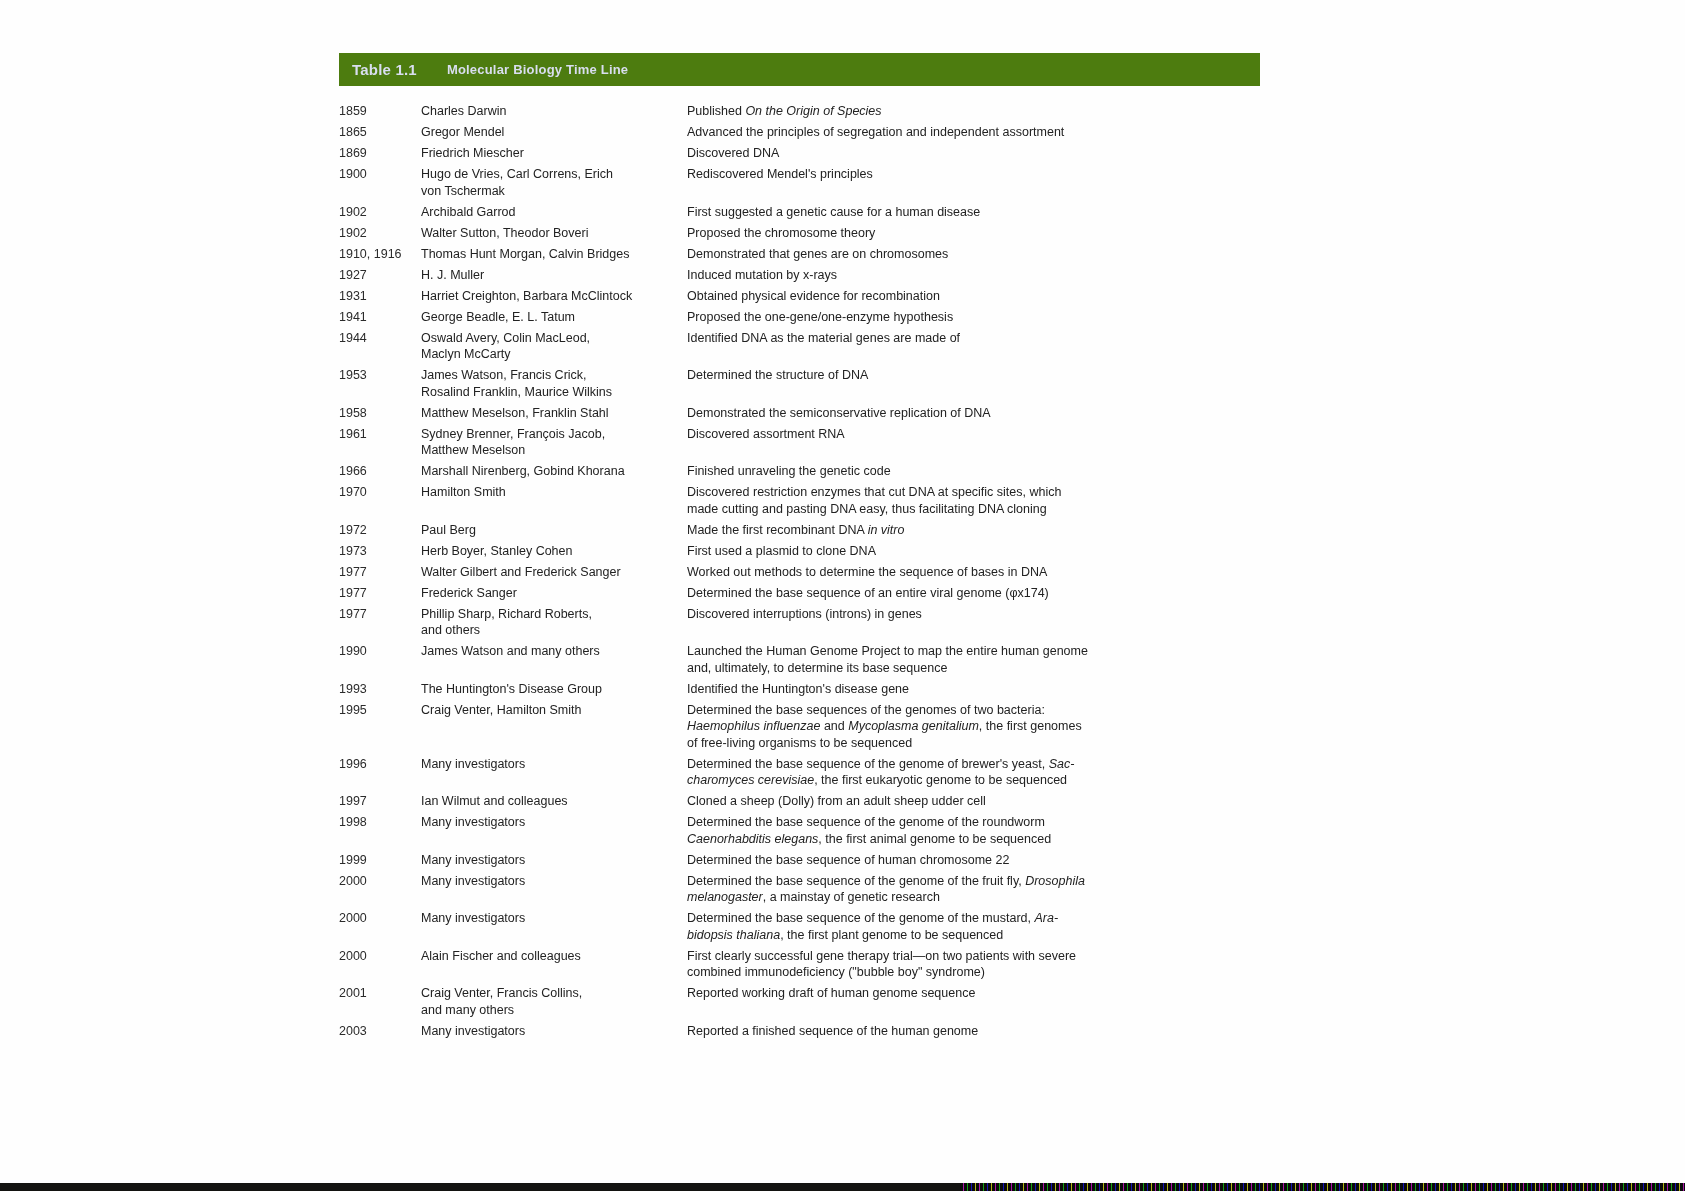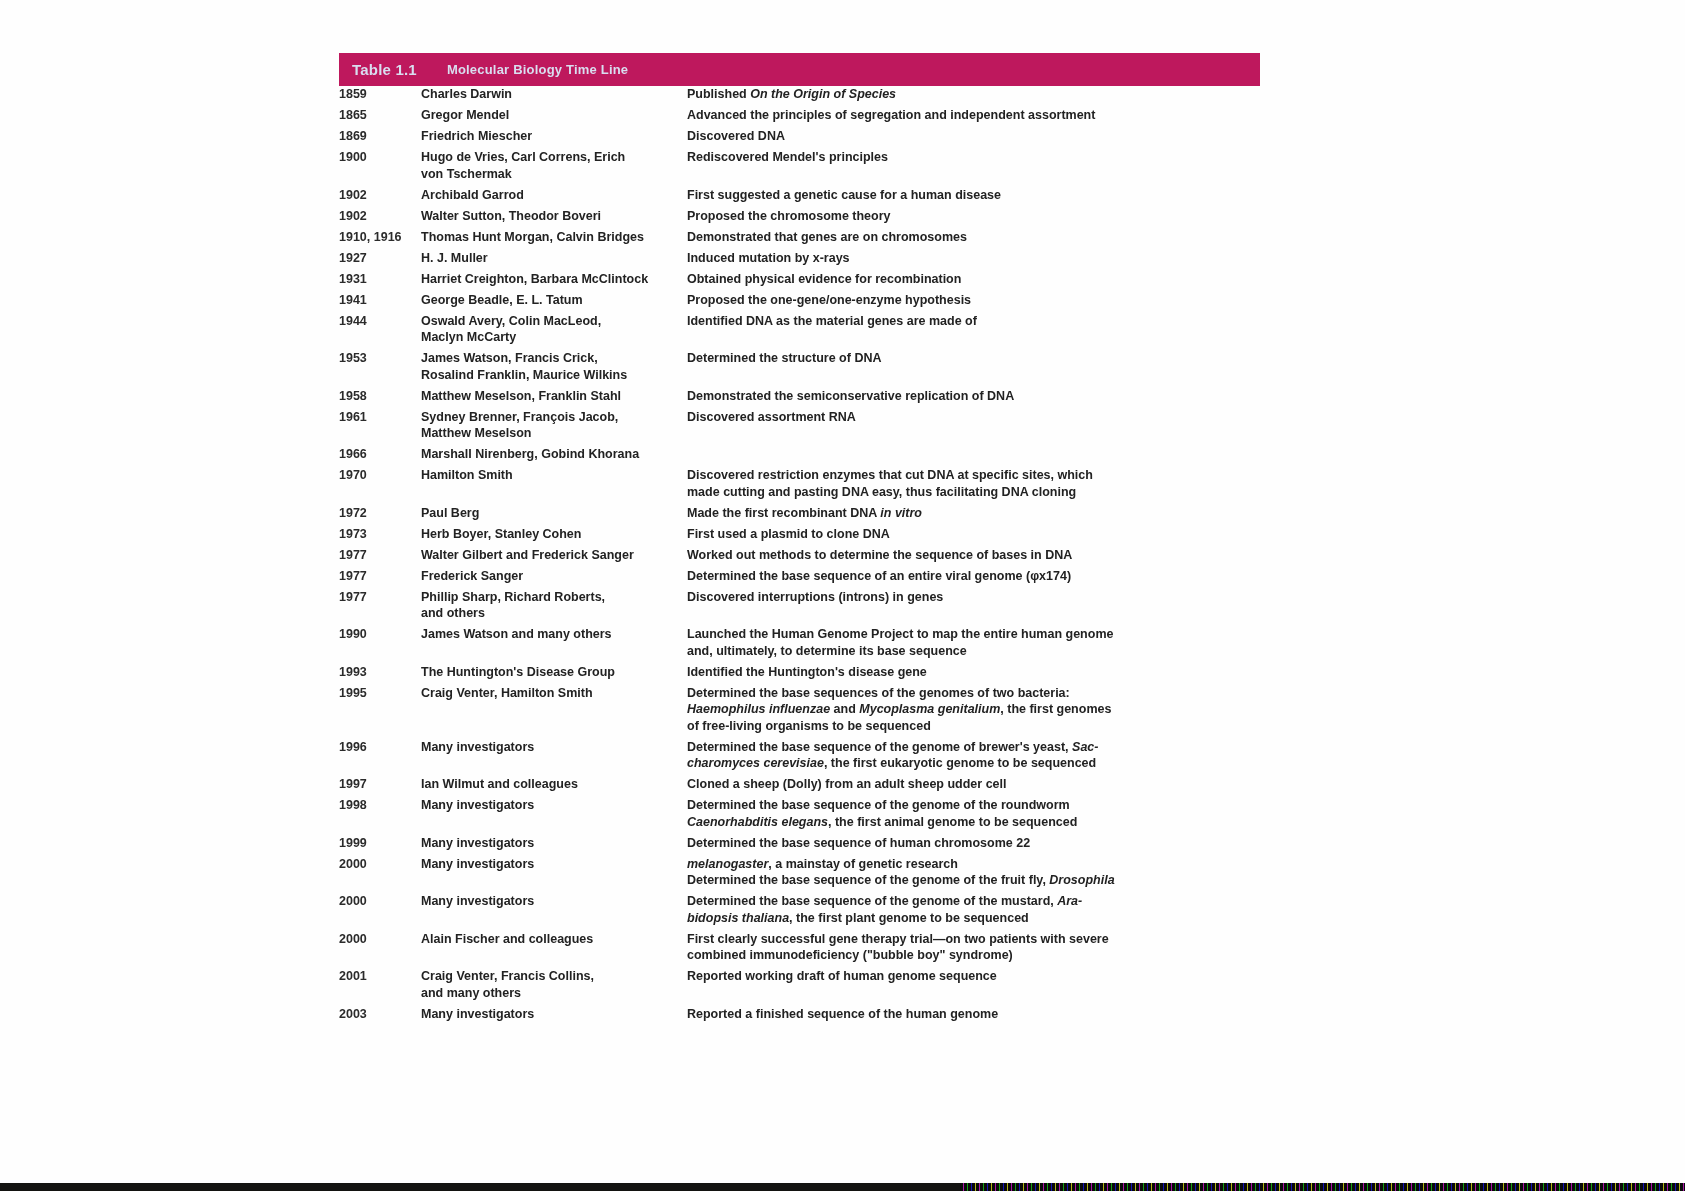--- a/index.html
+++ b/index.html
@@ -36,21 +36,21 @@
     font-weight: bold;
     margin-right: 30px;
     white-space: nowrap;
   }
   .header-title {
     font-size: 13px;
     font-weight: bold;
     white-space: nowrap;
   }
   .rows {
-    font-weight: bold;
+    margin-top: 17px;
   }
   .row {
     display: grid;
     grid-template-columns: 82px 266px 1fr;
     margin-bottom: 4.5px;
     color: #222222;
     font-size: 12.5px;
     line-height: 16.5px;
   }
   .year-cell { color: #2b2b2b; }
@@ -81,21 +81,21 @@
       #0a0a0a 12px, #0a0a0a 15px,
       #b5b515 15px, #b5b515 16px);
   }
 </style>
 </head>
 <body>
 
 <div class="page">
 
   <div class="table-wrap">
-    <div class="header-bar" style="background: #be185d; color: rgb(217, 222, 240);">
+    <div class="header-bar" style="background: #4d7c0f; color: rgb(217, 222, 240);">
       <span class="header-label">Table 1.1</span>
       <span class="header-title">Molecular Biology Time Line</span>
     </div>
 
     <div class="rows">
         <div class="row">
           <div class="year-cell">1859</div>
           <div class="names-cell">
             <div>Charles Darwin</div>
           </div>
@@ -222,20 +222,23 @@
           </div>
           <div class="desc-cell">
             <div><span>Discovered assortment RNA</span></div>
           </div>
         </div>
         <div class="row">
           <div class="year-cell">1966</div>
           <div class="names-cell">
             <div>Marshall Nirenberg, Gobind Khorana</div>
           </div>
+          <div class="desc-cell">
+            <div><span>Finished unraveling the genetic code</span></div>
+          </div>
         </div>
         <div class="row">
           <div class="year-cell">1970</div>
           <div class="names-cell">
             <div>Hamilton Smith</div>
           </div>
           <div class="desc-cell">
             <div><span>Discovered restriction enzymes that cut DNA at specific sites, which</span></div>
             <div><span>made cutting and pasting DNA easy, thus facilitating DNA cloning</span></div>
           </div>
@@ -353,22 +356,22 @@
           <div class="desc-cell">
             <div><span>Determined the base sequence of human chromosome 22</span></div>
           </div>
         </div>
         <div class="row">
           <div class="year-cell">2000</div>
           <div class="names-cell">
             <div>Many investigators</div>
           </div>
           <div class="desc-cell">
+            <div><span>Determined the base sequence of the genome of the fruit fly, </span><i>Drosophila</i></div>
             <div><i>melanogaster</i><span>, a mainstay of genetic research</span></div>
-            <div><span>Determined the base sequence of the genome of the fruit fly, </span><i>Drosophila</i></div>
           </div>
         </div>
         <div class="row">
           <div class="year-cell">2000</div>
           <div class="names-cell">
             <div>Many investigators</div>
           </div>
           <div class="desc-cell">
             <div><span>Determined the base sequence of the genome of the mustard, </span><i>Ara-</i></div>
             <div><i>bidopsis thaliana</i><span>, the first plant genome to be sequenced</span></div>

